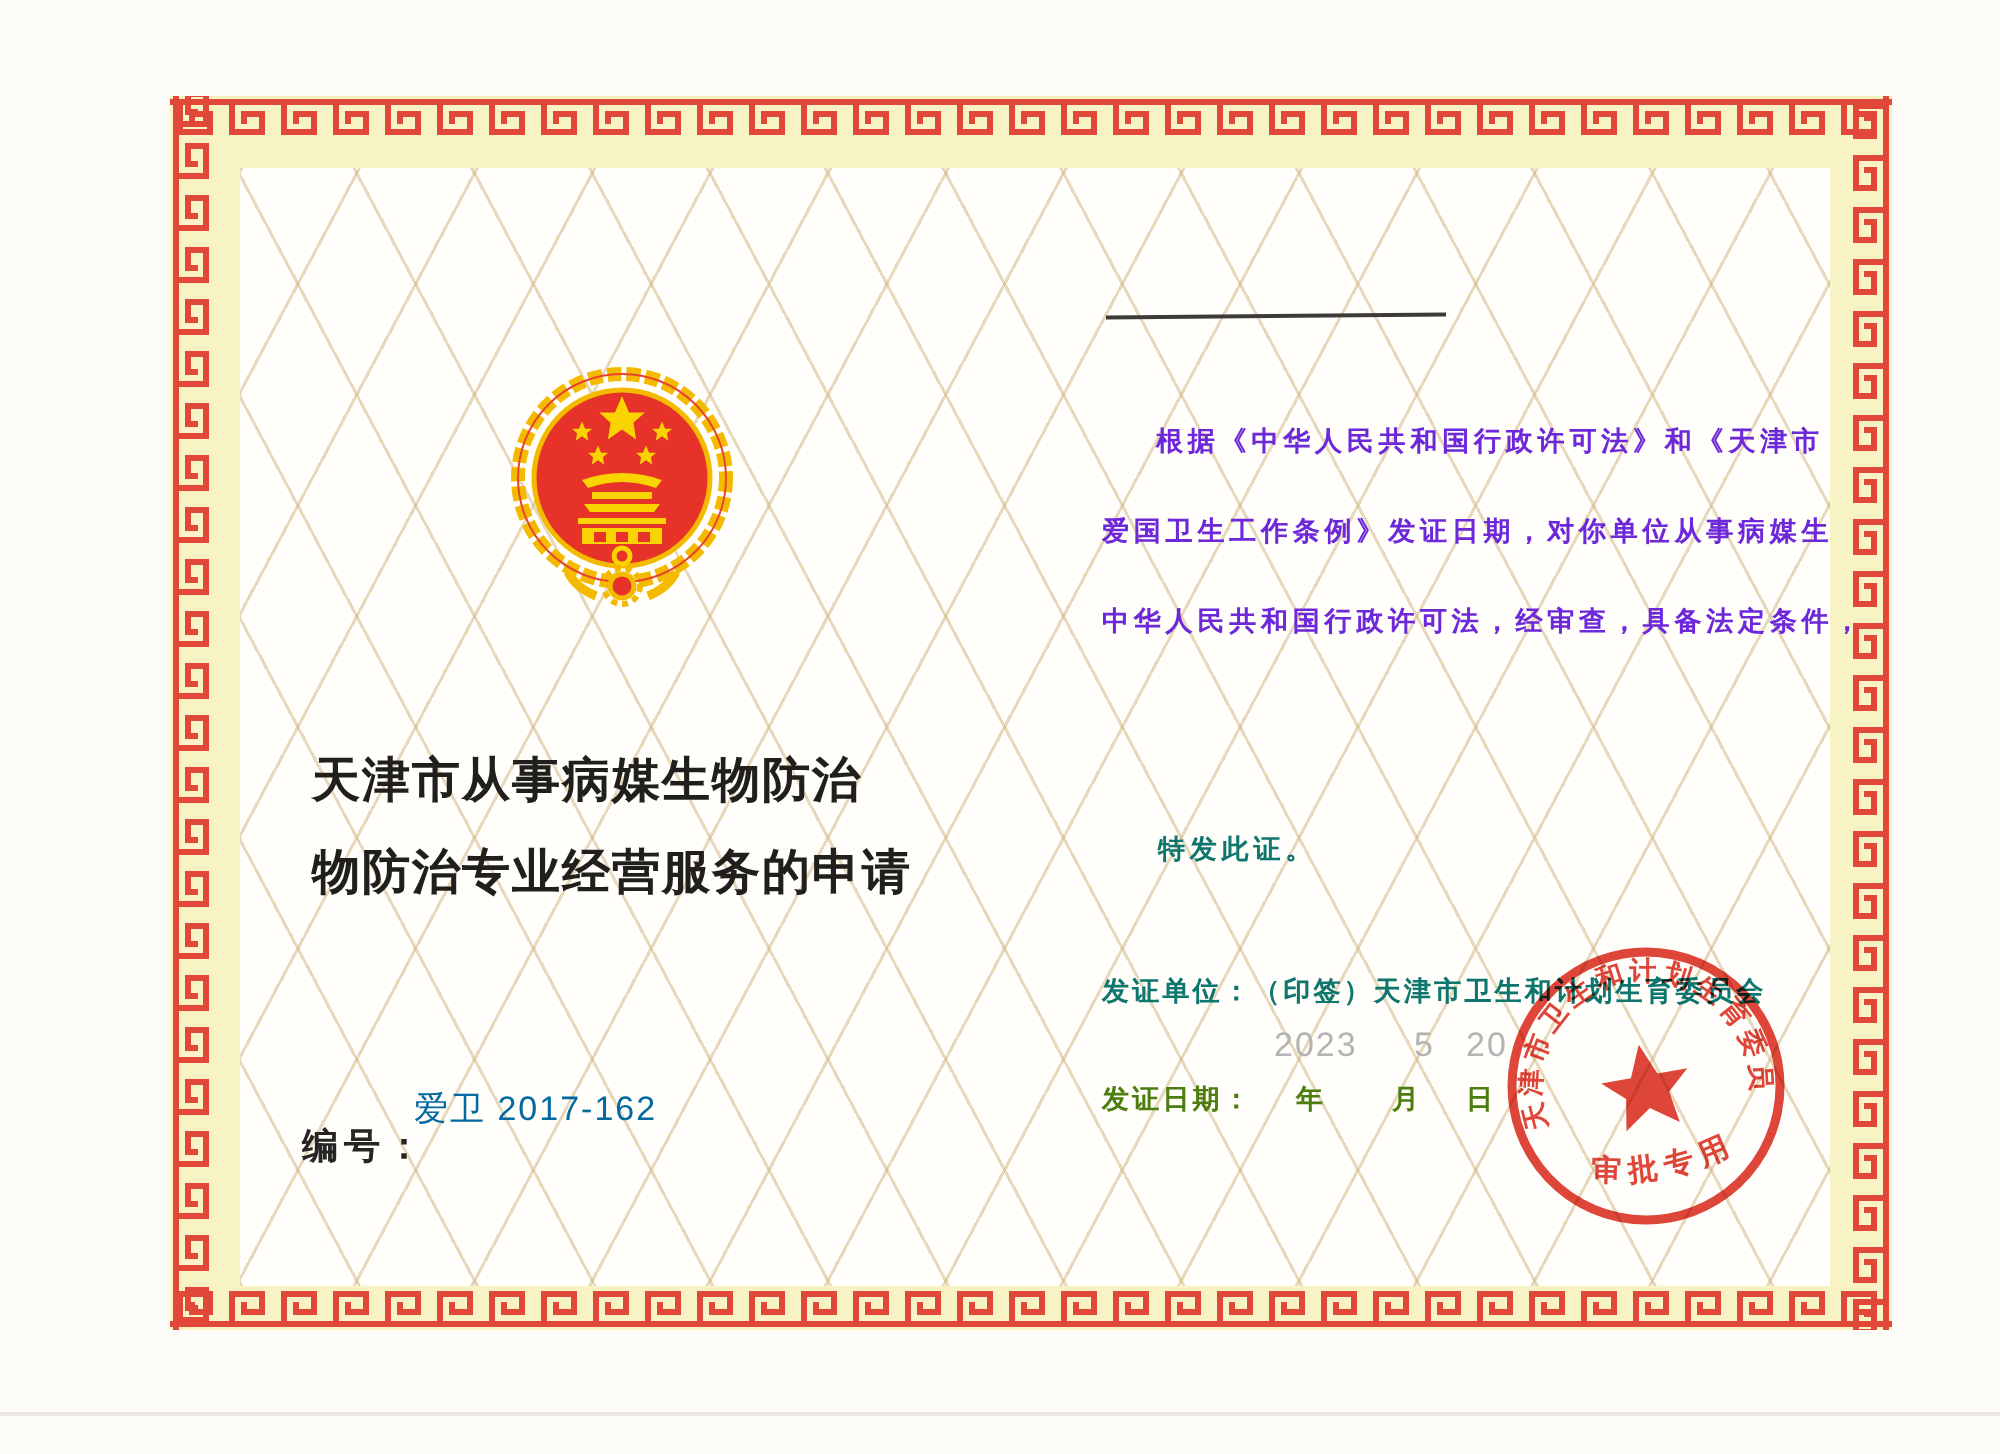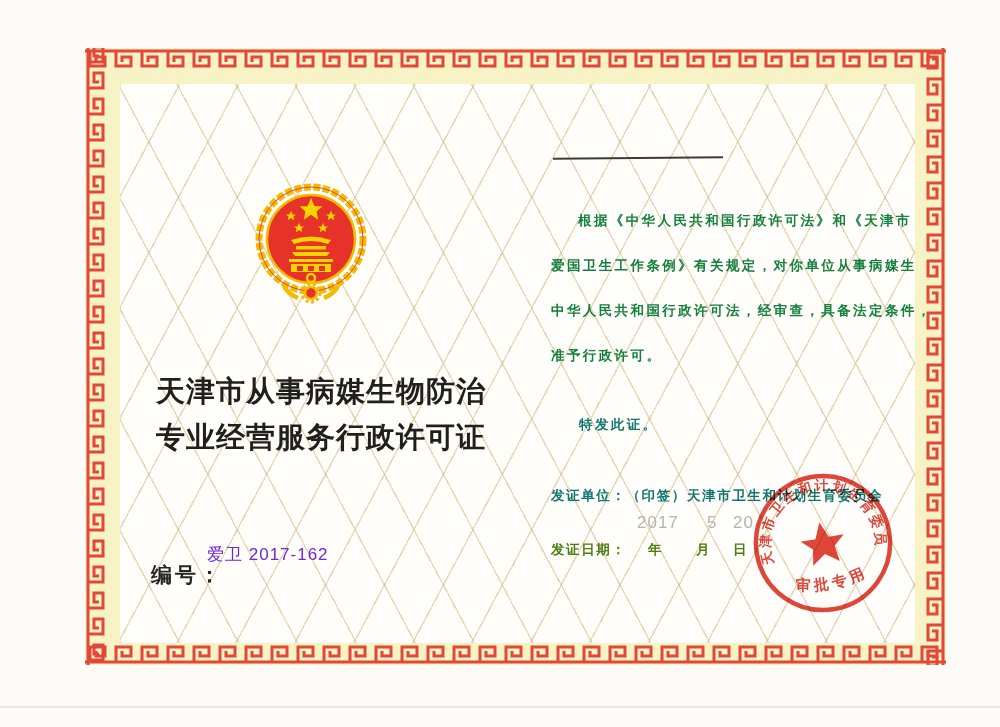--- a/index.html
+++ b/index.html
@@ -24,28 +24,28 @@
   .bstrip { position:absolute; display:block; }
   .bstrip.top    { left:85px;  top:48px; }
   .bstrip.bottom { left:85px;  top:643px; transform:scale(1,-1); }
   .bstrip.left   { left:85px;  top:665px; transform:rotate(-90deg); transform-origin:0 0; }
   .bstrip.right  { left:946px; top:48px;  transform:rotate(90deg);  transform-origin:0 0; }
   .scan-edge { position:absolute; left:0; top:706px; width:1000px; height:2px; background:#eae7e0; }
 
   
   .emblem { position:absolute; left:254px; top:180px; }
   .title-block { position:absolute; left:156px; top:368px; width:330px; color:#211f1c; }
-  .title-line { font-size:29px; font-weight:900; letter-spacing:1px; line-height:46px; white-space:nowrap; }
-  .number-value { position:absolute; left:207px; top:543px; color:#6d28d9; font-size:17px; letter-spacing:1px; white-space:nowrap; }
-  .number-label { position:absolute; left:151px; top:561px; color:#262523; font-size:21px; font-weight:bold; letter-spacing:3px; }
+  .title-line { font-size:24px; font-weight:900; letter-spacing:1px; line-height:46px; white-space:nowrap; }
+  .number-value { position:absolute; left:207px; top:543px; color:#0369a1; font-size:17px; letter-spacing:1px; white-space:nowrap; }
+  .number-label { position:absolute; left:151px; top:561px; color:#262523; font-size:18px; font-weight:bold; letter-spacing:3px; }
 
   
   .company { position:absolute; left:552px; top:124px; color:#969696; font-size:19px; letter-spacing:3px; white-space:nowrap; }
   .company-underline { position:absolute; left:553px; top:157px; width:170px; height:2px; background:#3c3b38; transform:rotate(-.5deg); }
-  .body-block { position:absolute; left:551px; top:212px; width:372px; color:#15803d; }
+  .body-block { position:absolute; left:551px; top:212px; width:372px; color:#6d28d9; }
   .body-line { font-size:13.5px; font-weight:bold; letter-spacing:2.4px; height:45px; white-space:nowrap; }
   .body-line.indent { padding-left:27px; }
   .issue-note { position:absolute; left:579px; top:416px; color:#0f766e; font-size:13.5px; font-weight:bold; letter-spacing:2.4px; }
   .issuer-row { position:absolute; left:551px; top:487px; color:#0f766e; font-size:13.5px; font-weight:bold; letter-spacing:1.6px; white-space:nowrap; }
   .date-values { position:absolute; top:513px; color:#b3b3b3; font-size:17px; letter-spacing:1px; }
   .dv-year  { left:637px; } .dv-month { left:707px; } .dv-day { left:733px; }
   .date-row  { position:absolute; top:541px; color:#4d7c0f; font-size:13.5px; font-weight:bold; letter-spacing:1.6px; }
   .dl-label { left:551px; } .du-year { left:648px; } .du-month { left:696px; } .du-day { left:733px; }
 
   
@@ -101,39 +101,38 @@
     <rect x="65" y="86" width="6" height="5" fill="#e63228"></rect>
     <circle cx="57" cy="98" r="4" fill="none" stroke="#f9d400" stroke-width="2.5"></circle>
     <circle cx="57" cy="113" r="9" fill="none" stroke="#f3ba00" stroke-width="3" stroke-dasharray="3 2.5"></circle>
     <circle cx="57" cy="113" r="6" fill="#e63228" stroke="#f3ba00" stroke-width="2.5"></circle>
     <path d="M44,118 Q34,114 30,106" fill="none" stroke="#f3ba00" stroke-width="4.5"></path>
     <path d="M70,118 Q80,114 84,106" fill="none" stroke="#f3ba00" stroke-width="4.5"></path>
   </svg>
 
   <div class="title-block">
     <div class="title-line">天津市从事病媒生物防治</div>
-    <div class="title-line">专业经营服务行政许可证</div>
+    <div class="title-line">物防治专业经营服务的申请</div>
   </div>
 
   <div class="number-value">爱卫 2017-162</div>
   <div class="number-label">编号：</div>
 
   <div class="company-underline"></div>
 
   <div class="body-block">
     <div class="body-line indent">根据《中华人民共和国行政许可法》和《天津市</div>
-    <div class="body-line">爱国卫生工作条例》有关规定，对你单位从事病媒生</div>
+    <div class="body-line">爱国卫生工作条例》发证日期，对你单位从事病媒生</div>
     <div class="body-line">中华人民共和国行政许可法，经审查，具备法定条件，</div>
-    <div class="body-line">准予行政许可。</div>
   </div>
   <div class="issue-note">特发此证。</div>
 
   <div class="issuer-row"><span>发证单位：</span><span>（印签）天津市卫生和计划生育委员会</span></div>
 
-  <div class="date-values dv-year">2017</div>
+  <div class="date-values dv-year">2023</div>
   <div class="date-values dv-month">5</div>
   <div class="date-values dv-day">20</div>
 
   <div class="date-row dl-label">发证日期：</div>
   <div class="date-row du-year">年</div>
   <div class="date-row du-month">月</div>
   <div class="date-row du-day">日</div>
 
   <svg class="seal" width="162" height="162" viewBox="0 0 162 162">
     <g transform="rotate(-10 81 80)">

